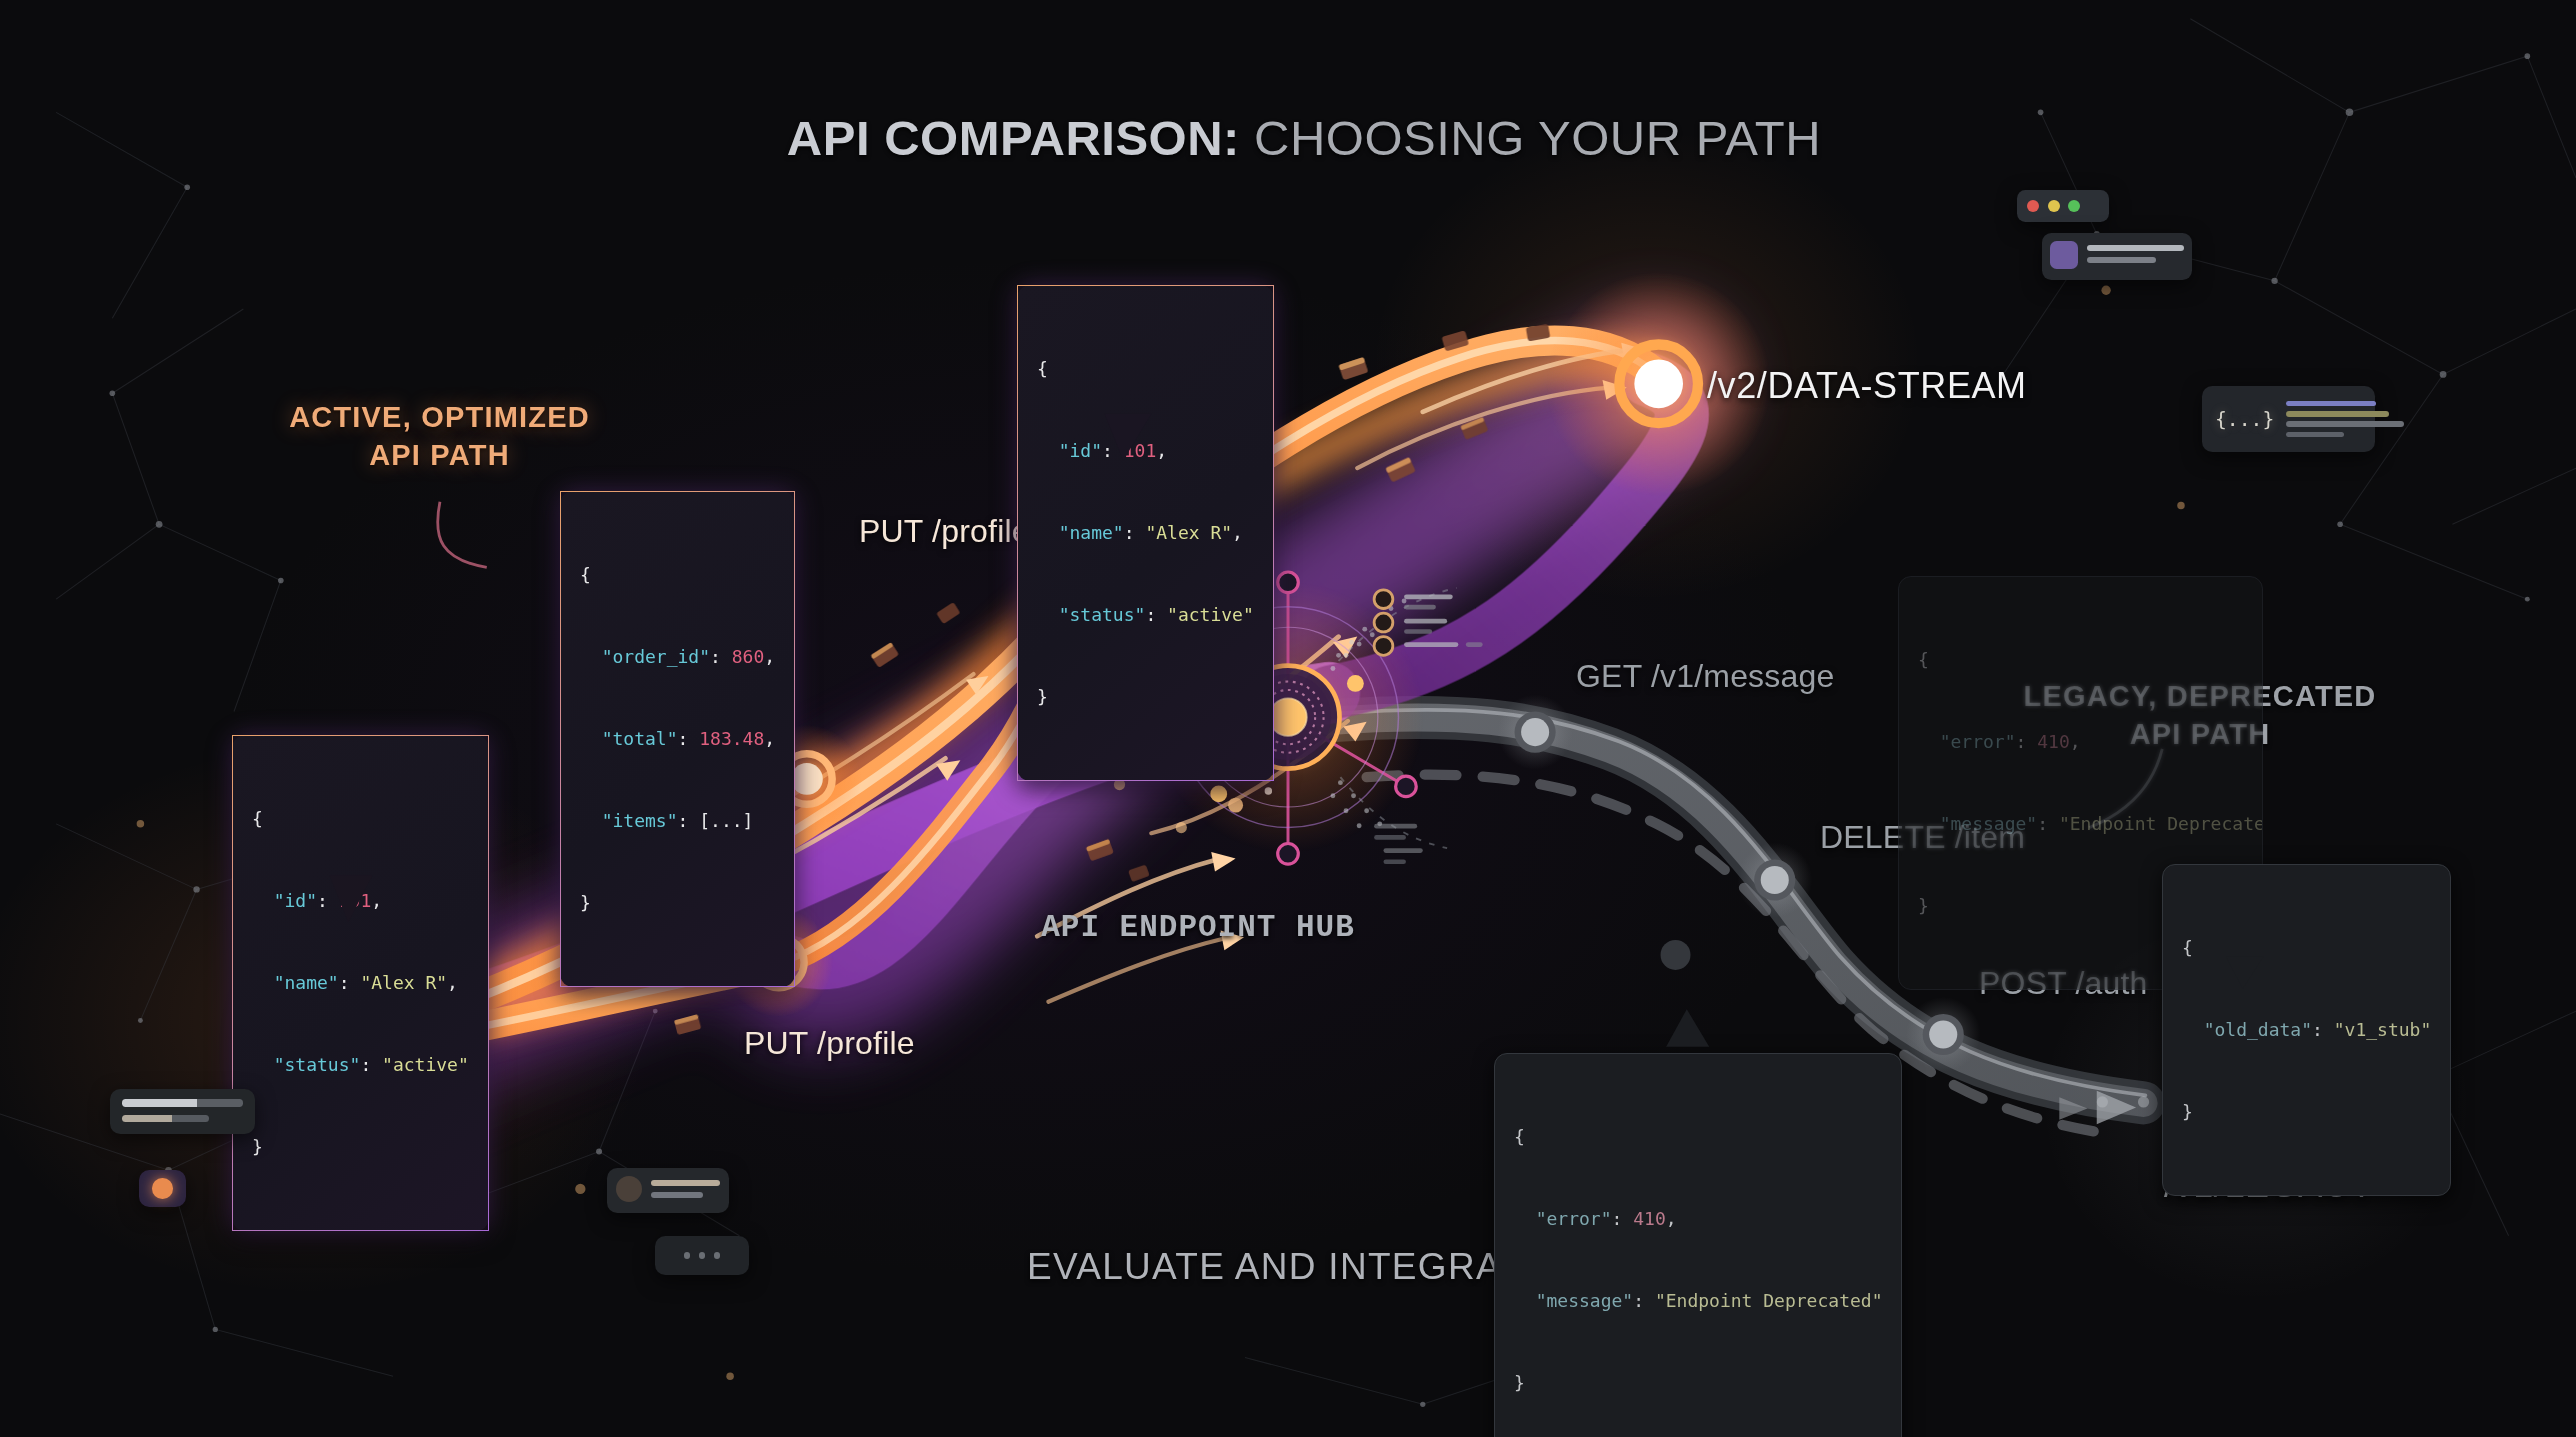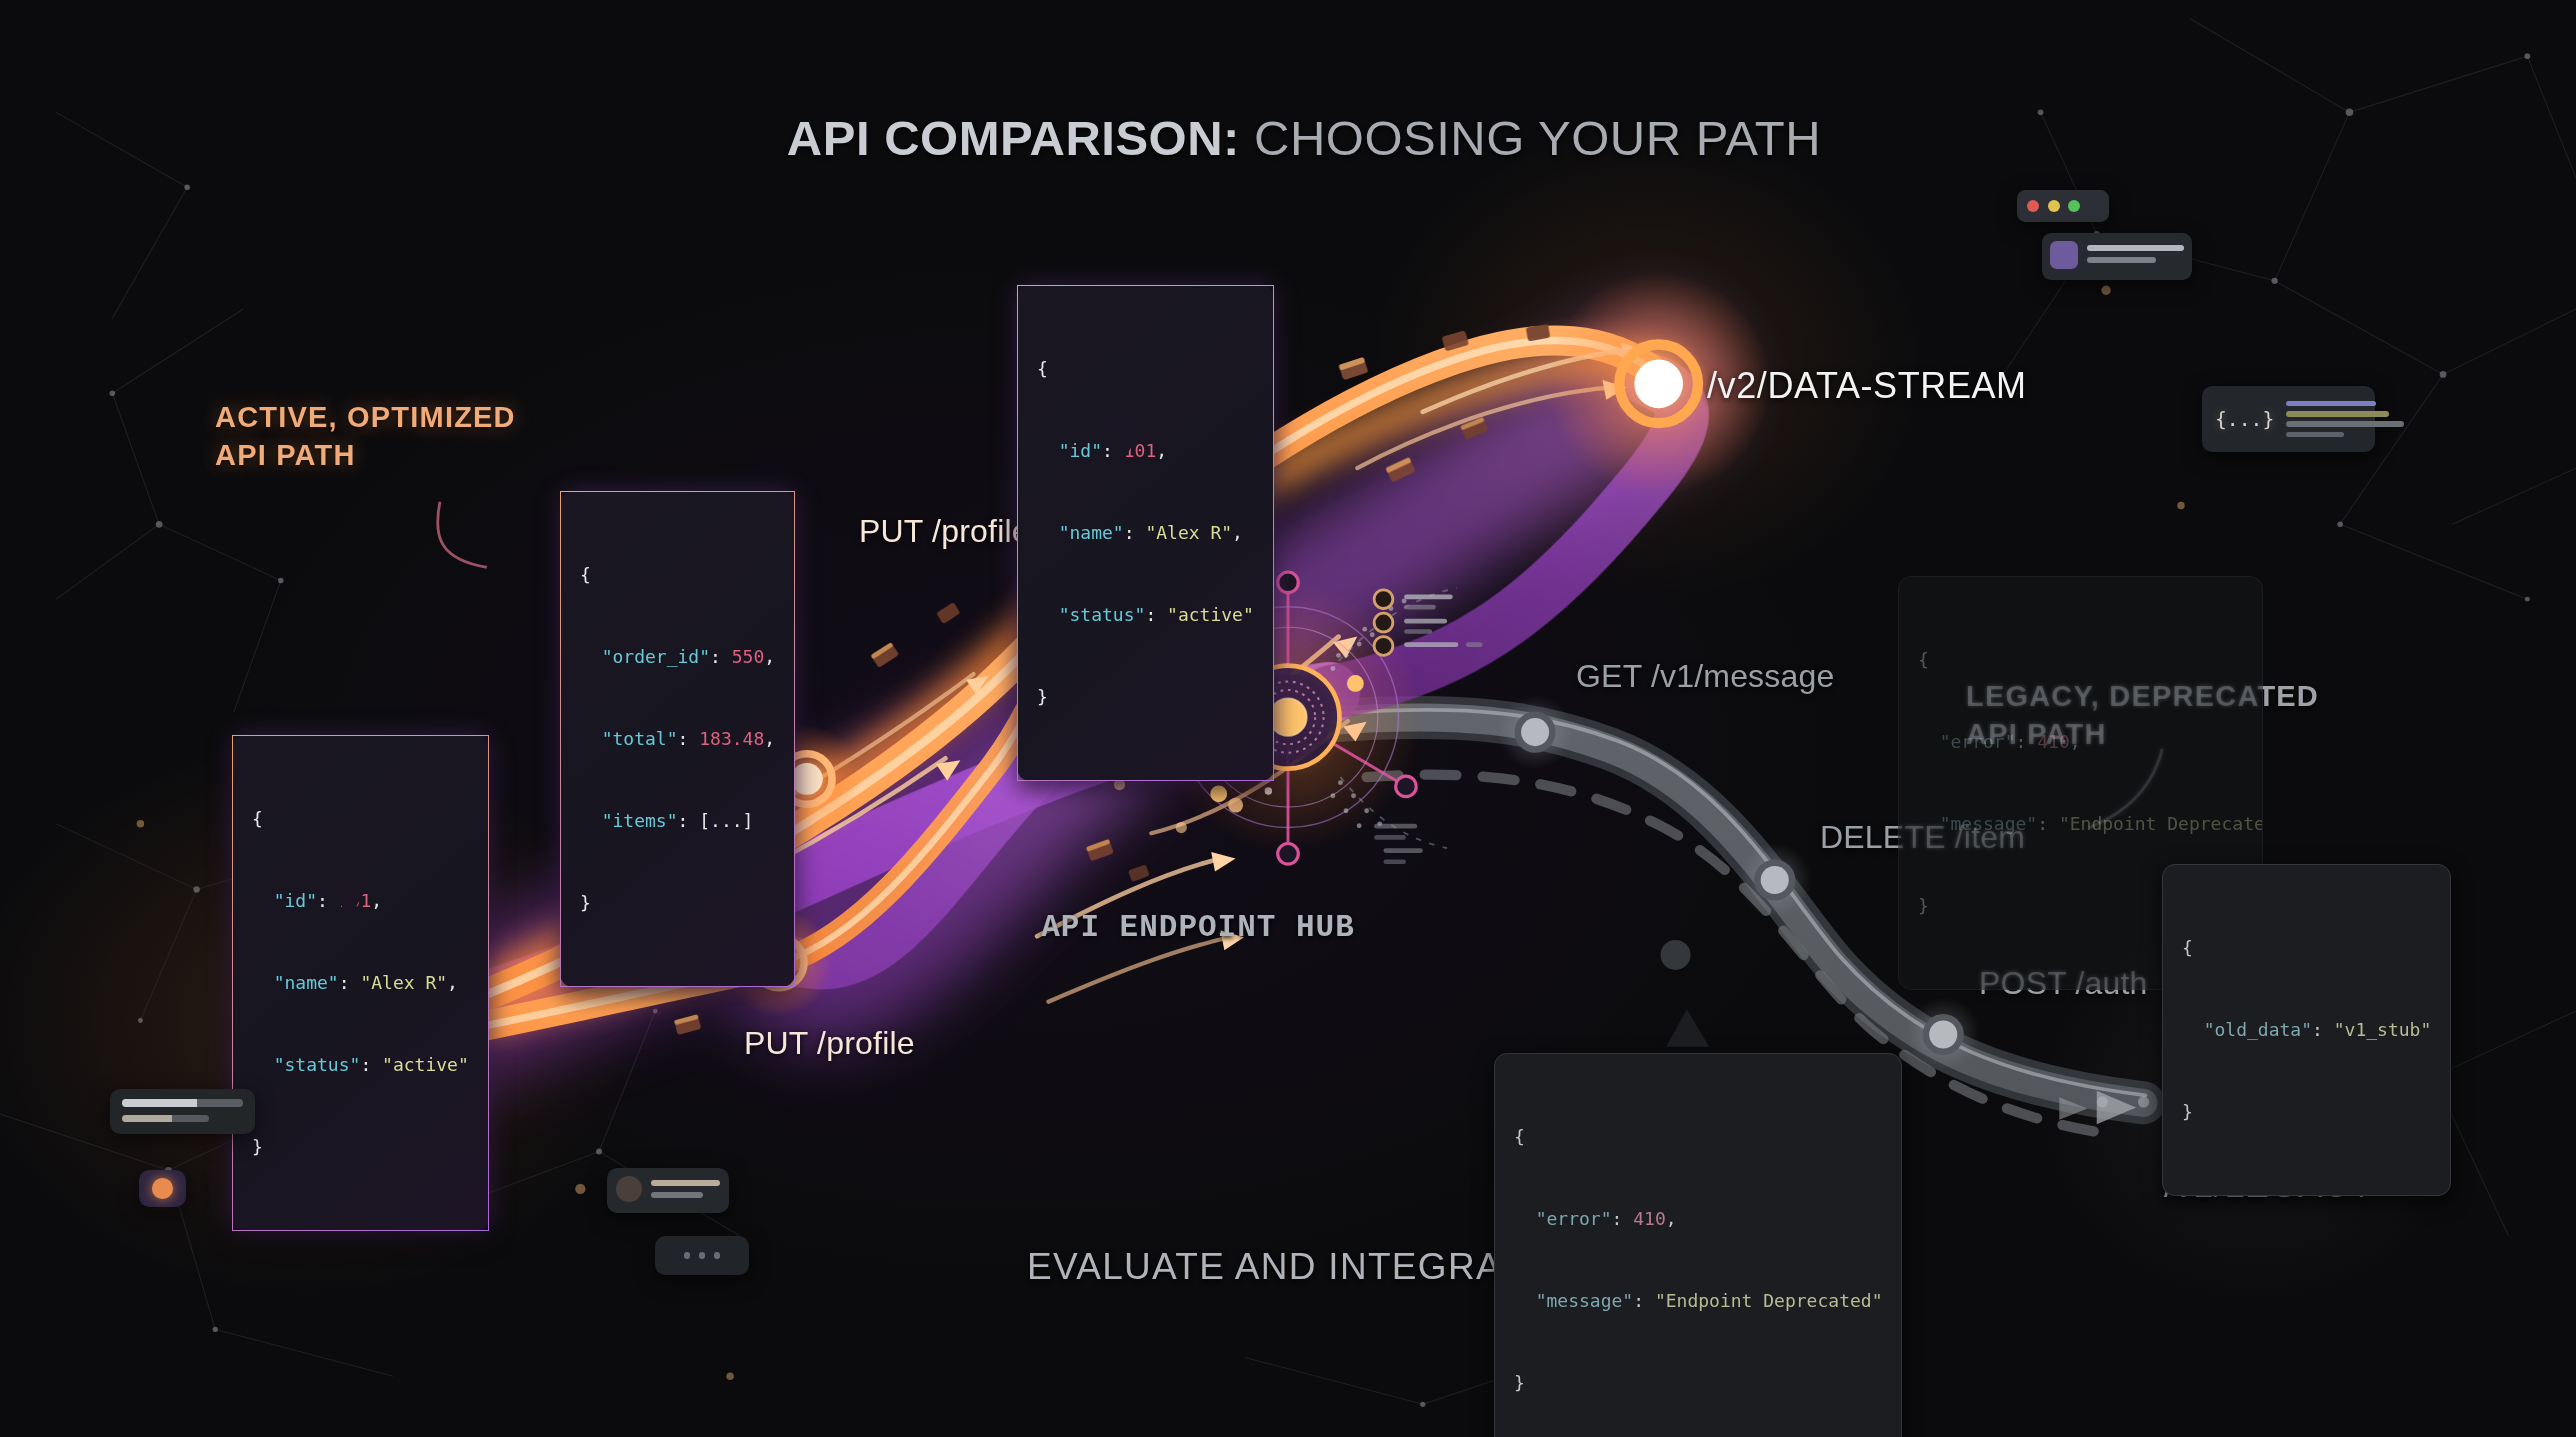--- a/index.html
+++ b/index.html
@@ -36,21 +36,21 @@
   #title .light  { font-weight: 400; color: #a8abb1; }
 
   #caption {
     top: 1245px; left: 0; width: 2576px; text-align: center;
     font-size: 37px; font-weight: 400; letter-spacing: 1.3px;
     color: #b0b3b9; text-shadow: 0 1.9px 5.6px rgba(0,0,0,0.9);
   }
 
   .path-label {
     font-size: 29px; font-weight: 700; letter-spacing: 1.2px;
-    line-height: 1.32;
+    text-align: center; line-height: 1.32;
   }
   #label-active { top: 398px; left: 215px; width: 449px; color: #f0ab78;
     text-shadow: 0 0 20.6px rgba(240,140,70,0.45), 0 1.9px 3.7px rgba(0,0,0,0.8); }
   #label-legacy { top: 677px; left: 1966px; width: 468px; color: #9ea2a8;
     text-shadow: 0 1.9px 4.7px rgba(0,0,0,0.85); }
 
   .ep {
     font-size: 32px; font-weight: 400; letter-spacing: 0.2px;
     text-shadow: 0 1.9px 6.6px rgba(0,0,0,0.92);
   }
@@ -554,21 +554,21 @@
   <div class="json bright" id="json-users">
     <div><span class="p">{</span></div>
     <div><span class="k">  "id"</span><span class="p">: </span><span class="n">101</span><span class="p">,</span></div>
     <div><span class="k">  "name"</span><span class="p">: </span><span class="s">"Alex R"</span><span class="p">,</span></div>
     <div><span class="k">  "status"</span><span class="p">: </span><span class="s">"active"</span></div>
     <div><span class="p">}</span></div>
   </div>
 
   <div class="json bright" id="json-orders">
     <div><span class="p">{</span></div>
-    <div><span class="k">  "order_id"</span><span class="p">: </span><span class="n">550</span><span class="p">,</span></div>
+    <div><span class="k">  "order_id"</span><span class="p">: </span><span class="n">860</span><span class="p">,</span></div>
     <div><span class="k">  "total"</span><span class="p">: </span><span class="n">183.48</span><span class="p">,</span></div>
     <div><span class="k">  "items"</span><span class="p">: </span><span class="p">[...]</span></div>
     <div><span class="p">}</span></div>
   </div>
 
   <div class="json bright" id="json-profile">
     <div><span class="p">{</span></div>
     <div><span class="k">  "id"</span><span class="p">: </span><span class="n">101</span><span class="p">,</span></div>
     <div><span class="k">  "name"</span><span class="p">: </span><span class="s">"Alex R"</span><span class="p">,</span></div>
     <div><span class="k">  "status"</span><span class="p">: </span><span class="s">"active"</span></div>

